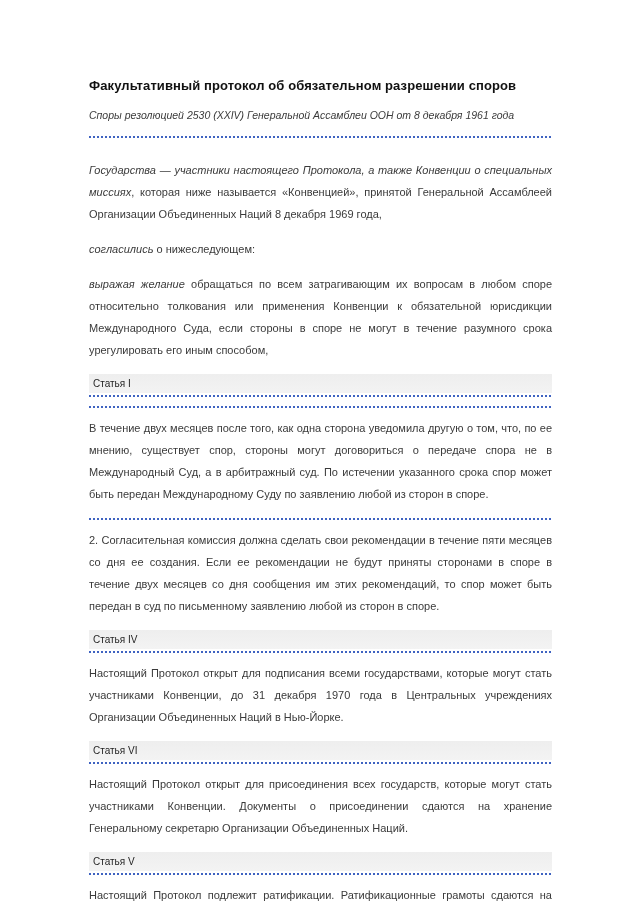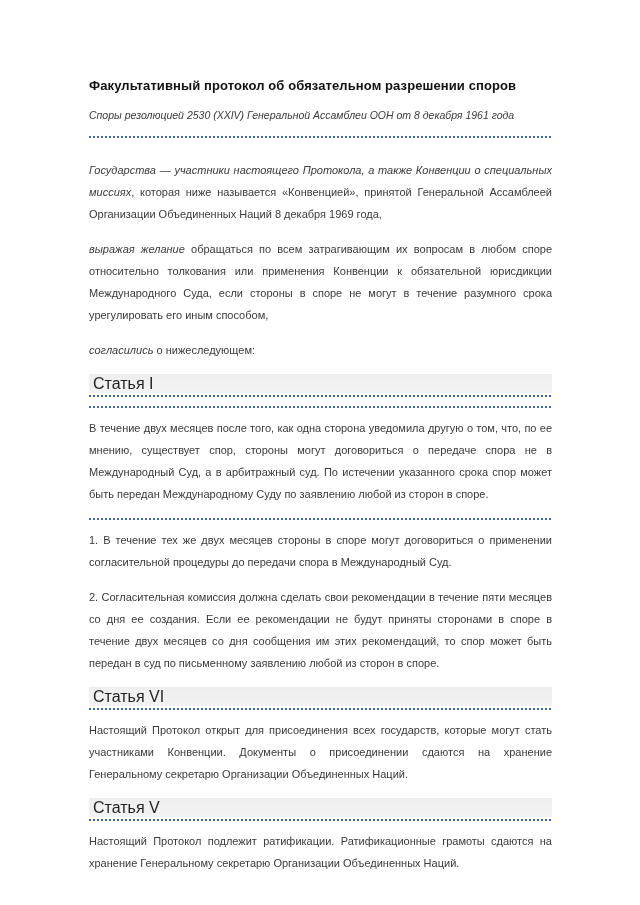--- a/index.html
+++ b/index.html
@@ -55,21 +55,21 @@
     line-height: 22px;
     text-align: justify;
     margin: 0 0 13px 0;
     color: #3a3a3a;
   }
   .preamble-italic { font-style: italic; }
   .article {
     margin-top: 9px;
   }
   .article-heading {
-    font-size: 16px;
+    font-size: 10px;
     font-weight: normal;
     color: #1f1f1f;
     background: linear-gradient(to bottom, #eeeeee, #f3f3f3);
     padding: 3px 4px 2px 4px;
     margin: 0;
     line-height: 14px;
   }
   .article .dotted-sep {
     margin-top: 2px;
     margin-bottom: 9px;
@@ -82,40 +82,44 @@
   <div class="content">
 
     <h1 class="doc-title">Факультативный протокол об обязательном разрешении споров</h1>
 
     <p class="adoption-note"><span>Споры </span><span class="doc-link">резолюцией 2530 (XXIV)</span><span> Генеральной Ассамблеи ООН от 8 декабря 1961 года</span></p>
 
     <div class="dotted-sep top-sep"></div>
 
     <p class="body-p"><span class="preamble-italic"><span>Государства — участники настоящего Протокола, а также </span><span class="doc-link">Конвенции о специальных миссиях</span></span><span>, которая ниже называется «Конвенцией», принятой Генеральной Ассамблеей Организации Объединенных Наций 8 декабря 1969 года,</span></p>
 
+    <p class="body-p"><span class="preamble-italic">согласились</span><span> о нижеследующем:</span></p>
+
     <p class="body-p"><span class="preamble-italic">выражая желание</span><span> обращаться по всем затрагивающим их вопросам в любом споре относительно толкования или применения Конвенции к обязательной юрисдикции </span><span class="doc-link">Международного Суда</span><span>, если стороны в споре не могут в течение разумного срока урегулировать его иным способом,</span></p>
-
-    <p class="body-p"><span class="preamble-italic">согласились</span><span> о нижеследующем:</span></p>
 
     <div class="article">
       <h2 class="article-heading">Статья I</h2>
       <div class="dotted-sep"></div>
     </div>
 
     <div class="article">
       <div class="dotted-sep"></div>
       <p class="body-p">В течение двух месяцев после того, как одна сторона уведомила другую о том, что, по ее мнению, существует спор, стороны могут договориться о передаче спора не в Международный Суд, а в арбитражный суд. По истечении указанного срока спор может быть передан Международному Суду по заявлению любой из сторон в споре.</p>
     </div>
 
     <div class="article">
       <div class="dotted-sep"></div>
-      <p class="body-p">1. В течение тех же двух месяцев стороны в споре могут договориться о применении согласительной процедуры до передачи спора в Международный Суд.</p>
       <p class="body-p">2. Согласительная комиссия должна сделать свои рекомендации в течение пяти месяцев со дня ее создания. Если ее рекомендации не будут приняты сторонами в споре в течение двух месяцев со дня сообщения им этих рекомендаций, то спор может быть передан в суд по письменному заявлению любой из сторон в споре.</p>
     </div>
 
+    <div class="article">
+      <h2 class="article-heading">Статья IV</h2>
+      <div class="dotted-sep"></div>
+      <p class="body-p">Настоящий Протокол открыт для подписания всеми государствами, которые могут стать участниками Конвенции, до 31 декабря 1970 года в Центральных учреждениях Организации Объединенных Наций в Нью-Йорке.</p>
+    </div>
 
     <div class="article">
       <h2 class="article-heading">Статья VI</h2>
       <div class="dotted-sep"></div>
       <p class="body-p">Настоящий Протокол открыт для присоединения всех государств, которые могут стать участниками Конвенции. Документы о присоединении сдаются на хранение Генеральному секретарю Организации Объединенных Наций.</p>
     </div>
 
     <div class="article">
       <h2 class="article-heading">Статья V</h2>
       <div class="dotted-sep"></div>

